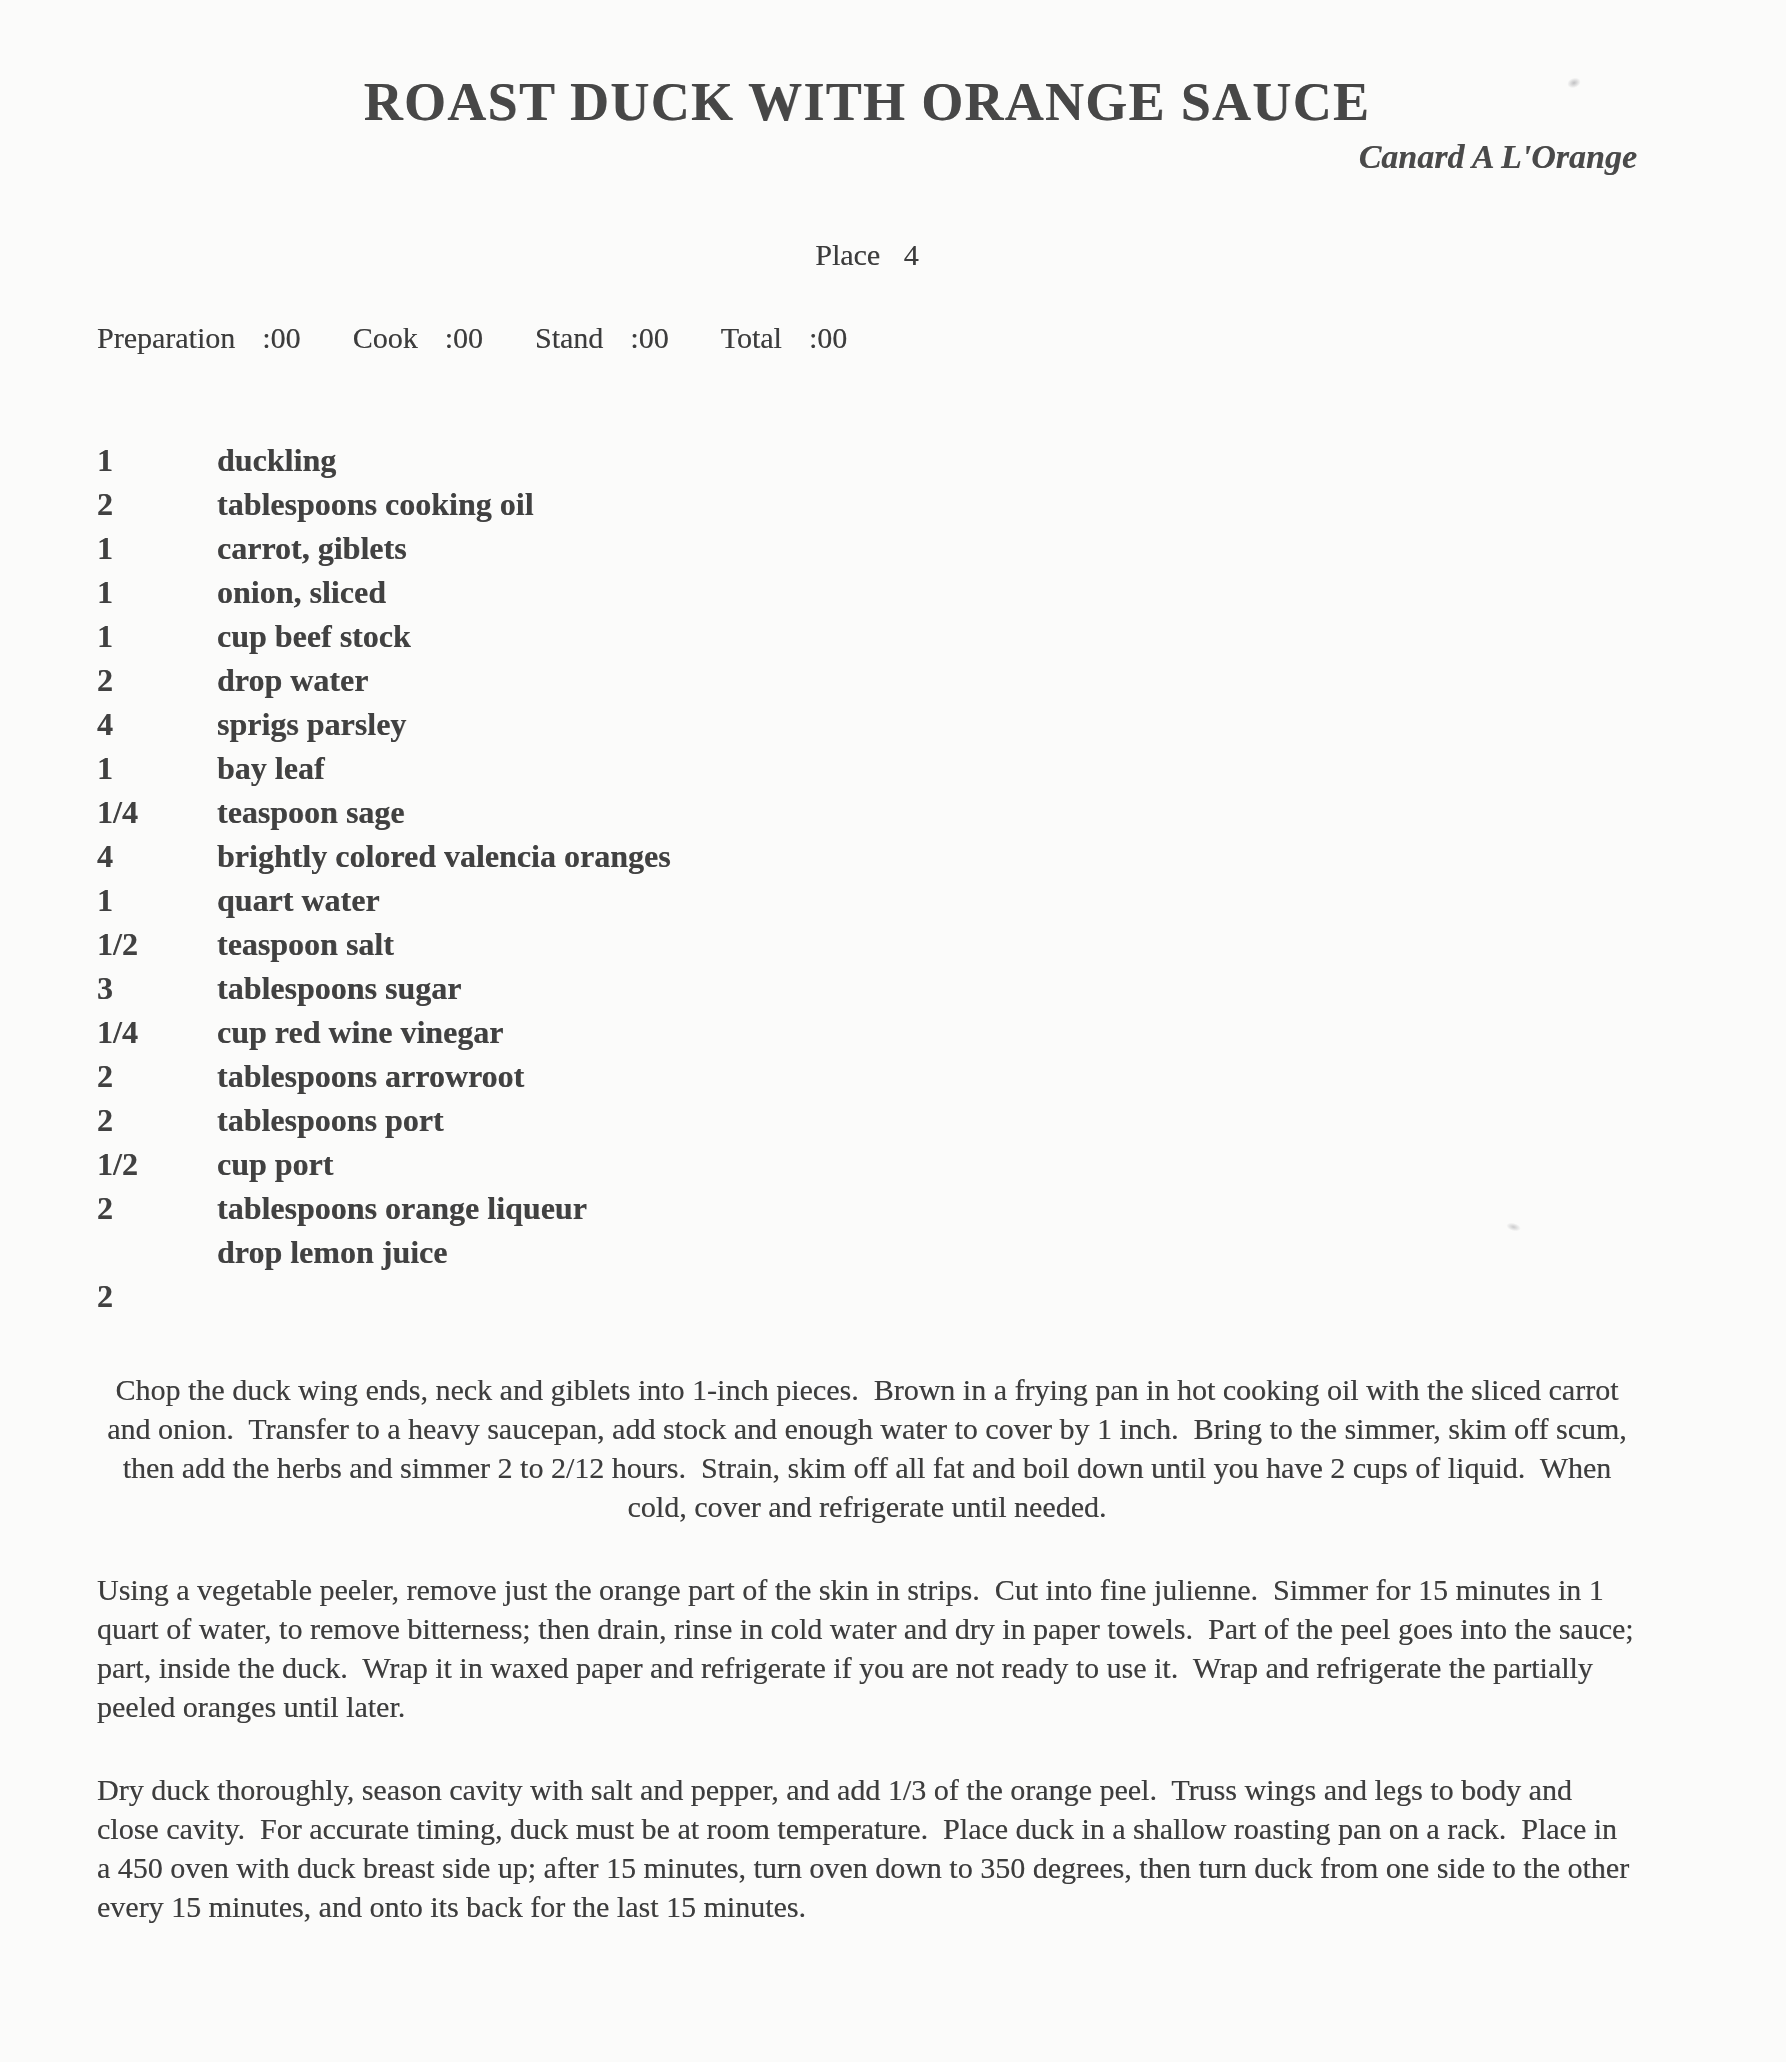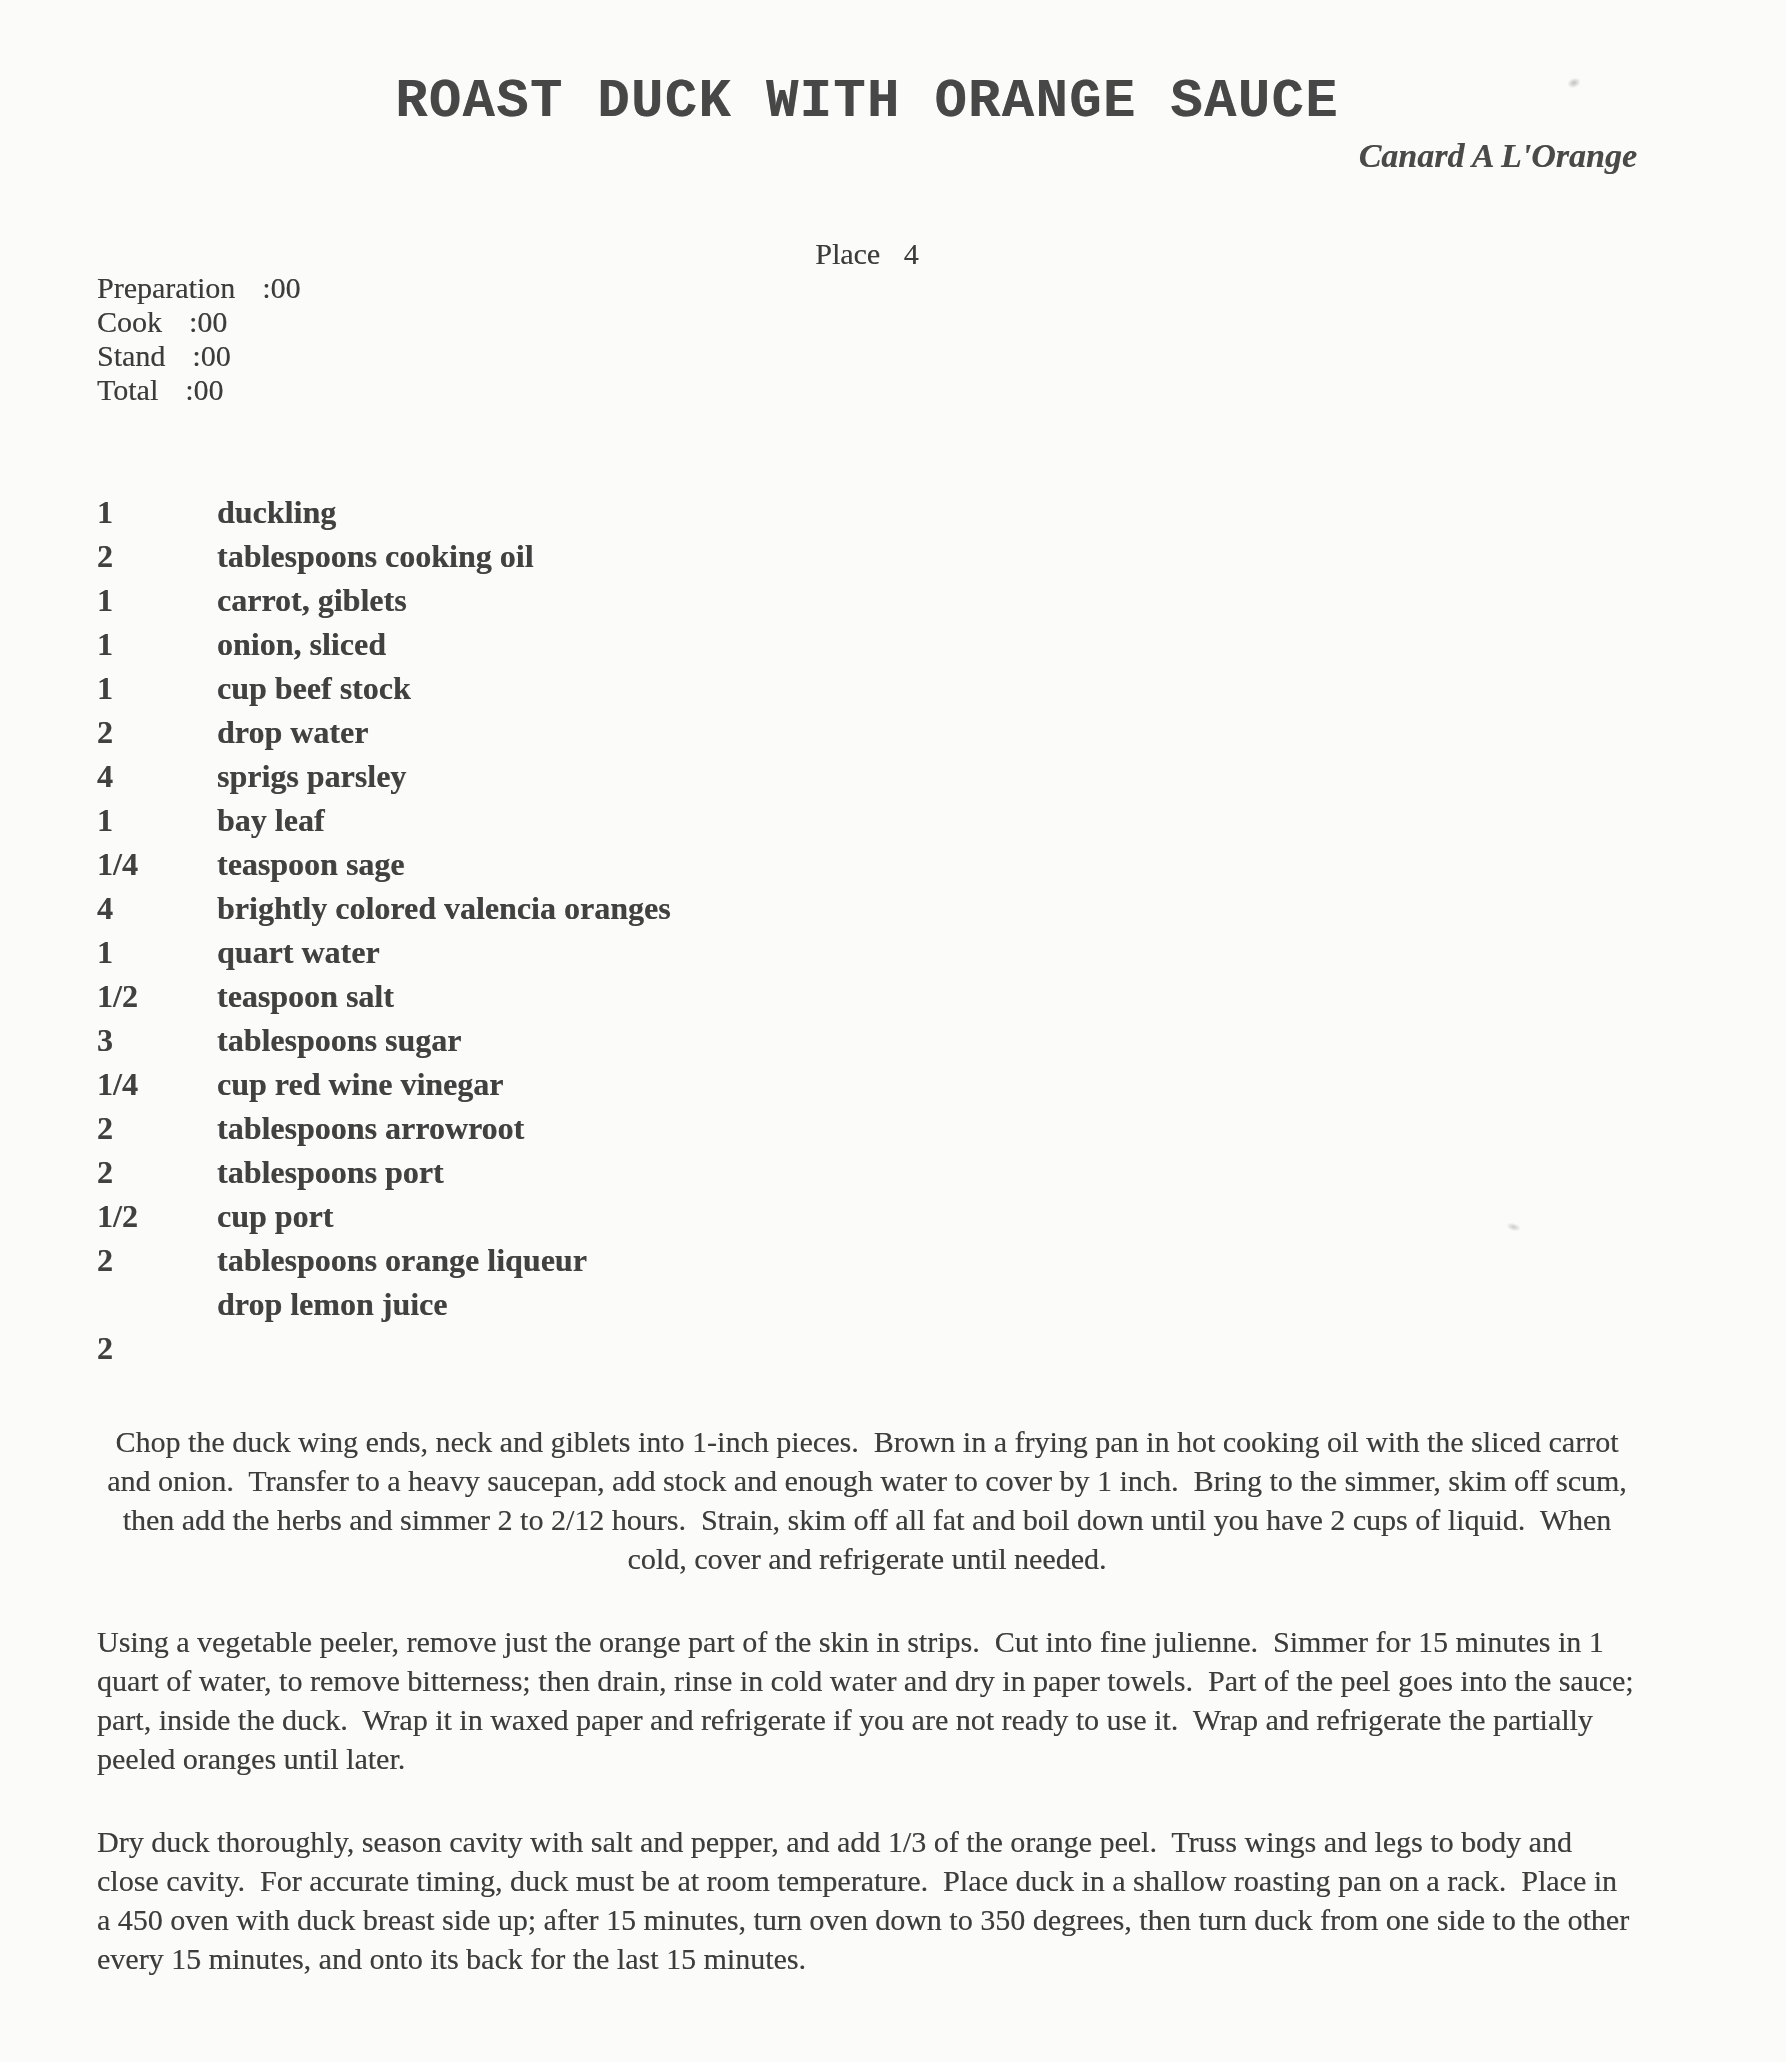--- a/index.html
+++ b/index.html
@@ -18,42 +18,41 @@
     text-shadow: 0.3px 0.3px 0.6px rgba(70,70,70,0.55);
   }
   .title {
     padding-top: 71px;
     text-align: center;
     font-size: 54px;
     font-weight: bold;
     letter-spacing: 1.3px;
     color: #474747;
     white-space: nowrap;
-    font-family: Liberation Mono, monospace;
   }
   .subtitle {
     text-align: right;
     font-size: 34px;
     font-weight: bold;
     font-style: italic;
     color: #4a4a4a;
     margin-top: 5px;
   }
   .serves {
     margin-top: 62px;
     text-align: center;
     font-size: 30px;
   }
   .serves .gap { display: inline-block; width: 23.6px; }
   .timings {
+    margin-top: 49px;
     display: flex;
-    align-items: flex-start;
+    align-items: flex-end;
     column-gap: 52px;
     font-size: 30px;
-    flex-direction: column;
   }
   .timing-group { display: flex; column-gap: 27px; }
   .ingredients {
     margin-top: 83px;
   }
   .ing-row {
     display: flex;
     font-weight: bold;
     font-size: 32px;
     line-height: 44px;

